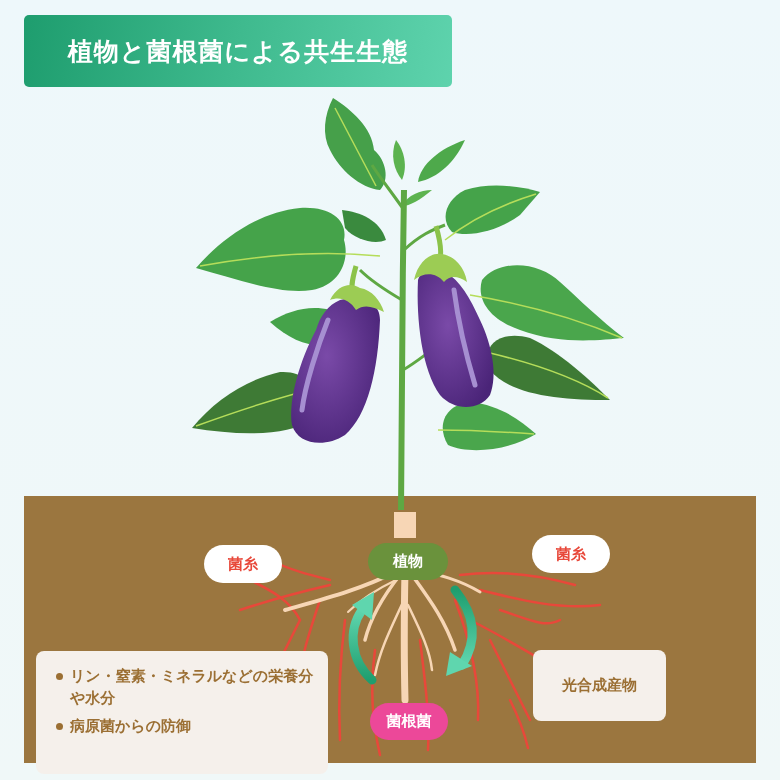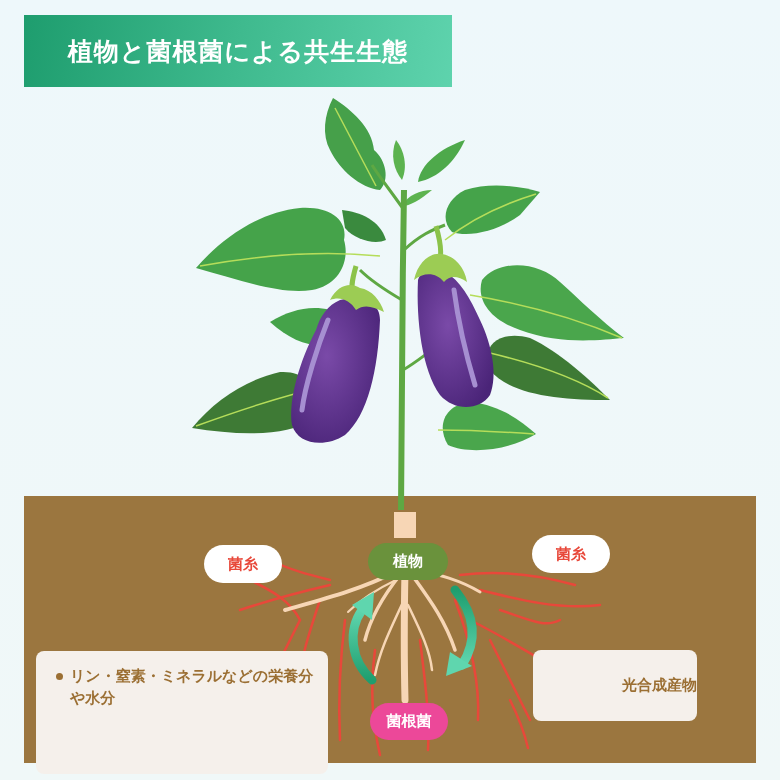--- a/index.html
+++ b/index.html
@@ -3,21 +3,21 @@
 <meta charset="utf-8">
 <style>
   html, body { margin: 0; padding: 0; }
   body {
     width: 780px; height: 780px; overflow: hidden; position: relative;
     background: linear-gradient(180deg, #eef8fb 0%, #f0f8f8 100%);
     font-family: "DejaVu Sans", "Liberation Sans", sans-serif;
   }
   .title-banner {
     position: absolute; left: 24px; top: 15px; width: 428px; height: 72px;
-    border-radius: 0;
+    border-radius: 5px;
     background: linear-gradient(100deg, #1e9d6e 0%, #3fba8e 50%, #5ed3ad 100%);
     display: flex; align-items: center; justify-content: center;
   }
   .title-text {
     color: #ffffff; font-size: 25px; font-weight: bold; letter-spacing: 1px;
   }
   .illustration { position: absolute; left: 0; top: 0; width: 780px; height: 780px; }
   .soil {
     position: absolute; left: 24px; top: 496px; width: 732px; height: 267px;
     background: #9b763f;
@@ -26,21 +26,21 @@
     position: absolute; display: flex; align-items: center; justify-content: center;
     border-radius: 20px; font-weight: bold; font-size: 15px;
   }
   .pill-hypha { background: #ffffff; color: #e8483a; width: 78px; height: 38px; }
   .pill-plant { background: #6a923c; color: #ffffff; width: 80px; height: 37px; left: 368px; top: 535px; margin-top: 8px; }
   .pill-fungus { background: #ec4899; color: #ffffff; width: 78px; height: 37px; left: 370px; top: 703px; }
   .info-box {
     position: absolute; background: #f5f0eb; border-radius: 8px; color: #9b6f33;
   }
   .info-left { left: 36px; top: 651px; width: 292px; height: 123px; padding: 14px 12px 0 20px; box-sizing: border-box; }
-  .info-right { left: 533px; top: 650px; width: 133px; height: 71px; display: flex; align-items: center; justify-content: flex-end; font-size: 15px; font-weight: bold; padding-left: 31px; }
+  .info-right { left: 533px; top: 650px; width: 133px; height: 71px; display: flex; align-items: center; justify-content: center; font-size: 15px; font-weight: bold; }
   .bullet { position: relative; padding-left: 14px; font-size: 15px; font-weight: bold; line-height: 22px; margin-bottom: 6px; }
   .bullet::before {
     content: ""; position: absolute; left: 0; top: 8px; width: 7px; height: 7px;
     border-radius: 50%; background: #9b6f33;
   }
 </style>
 </head>
 <body>
 
 <div class="title-banner">
@@ -165,17 +165,18 @@
 </div>
 <div class="pill pill-plant">
   <span>植物</span>
 </div>
 <div class="pill pill-fungus">
   <span>菌根菌</span>
 </div>
 
 <div class="info-box info-left">
   <div class="bullet">リン・窒素・ミネラルなどの栄養分や水分</div>
+  <div class="bullet">病原菌からの防御</div>
 </div>
 
 <div class="info-box info-right">
   <span>光合成産物</span>
 </div>
 
 </body></html>

